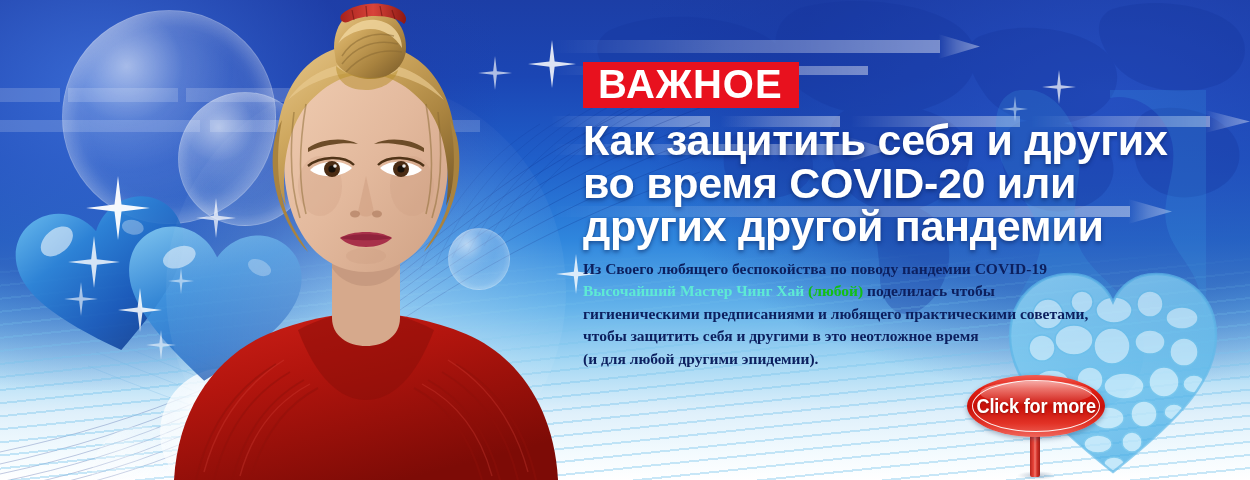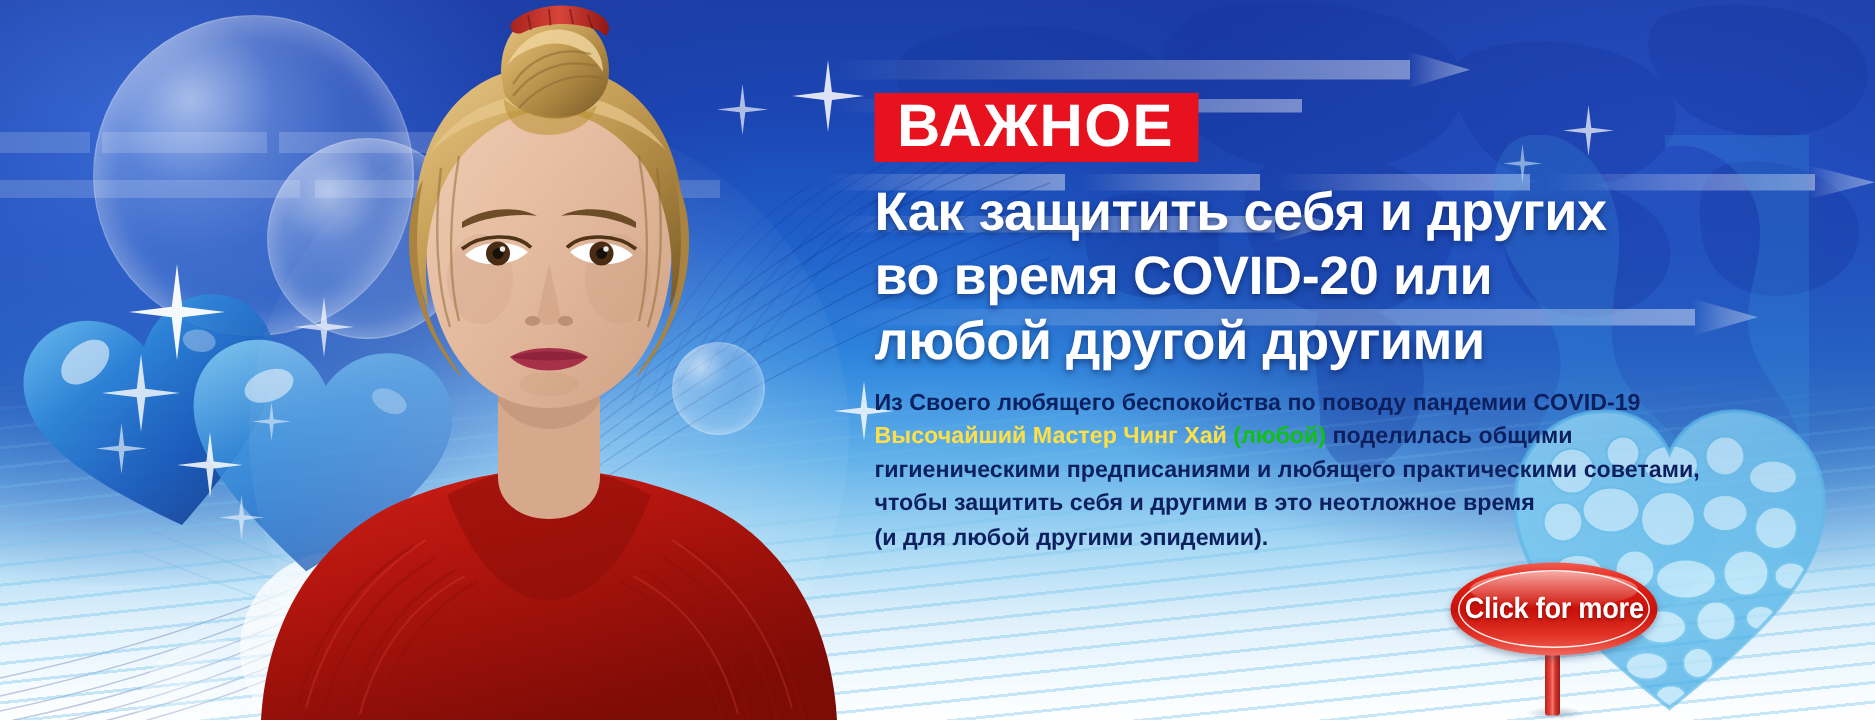--- a/index.html
+++ b/index.html
@@ -131,38 +131,38 @@
     color:#ffffff;
     font-size:40px;
     font-weight:bold;
     letter-spacing:1px;
     line-height:38px;
     font-family:"Liberation Sans", sans-serif;
   }
   .headline{
     position:absolute;left:0;top:119px;width:560px;
     color:#ffffff;
-    font-size:36px;
+    font-size:43px;
     font-weight:bold;
     line-height:43px;
     letter-spacing:-0.3px;
     text-shadow:0 2px 4px rgba(5,25,80,.55);
     font-family:"Liberation Sans", sans-serif;
   }
   .headline div{white-space:nowrap;}
   .body-copy{
     position:absolute;left:0;top:258px;width:575px;
     color:#0c1f5e;
     font-size:15.5px;
     font-weight:bold;
     line-height:22.4px;
-    font-family:Liberation Sans, sans-serif;
+    font-family:Liberation Serif, serif;
   }
   .body-copy p{margin:0;white-space:nowrap;}
-  .hl-orange{color:#fde047;}
+  .hl-orange{color:#5eead4;}
   .hl-green{color:#12c014;}
 
   
   .cta{
     position:absolute;left:967px;top:375px;width:138px;height:105px;
     cursor:pointer;
   }
   .cta-post{
     position:absolute;left:63px;top:44px;width:10px;height:58px;
     background:linear-gradient(to right,#b8231c 0%,#e8453a 35%,#f2776c 50%,#d4332a 70%,#9e1a14 100%);
@@ -563,26 +563,26 @@
     </svg>
   </div>
 
   <div class="content">
 
     <div class="important-badge">ВАЖНОЕ</div>
 
     <div class="headline">
       <div>Как защитить себя и других</div>
       <div>во время COVID-20 или</div>
-      <div>любой другой другими</div>
+      <div>других другой пандемии</div>
     </div>
 
     <div class="body-copy">
       <p>Из Своего любящего беспокойства по поводу пандемии COVID-19</p>
-      <p><span class="hl-orange">Высочайший Мастер Чинг Хай</span> <span class="hl-green">(любой)</span> <span>поделилась общими</span></p>
+      <p><span class="hl-orange">Высочайший Мастер Чинг Хай</span> <span class="hl-green">(любой)</span> <span>поделилась чтобы</span></p>
       <p>гигиеническими предписаниями и любящего практическими советами,</p>
       <p>чтобы защитить себя и другими в это неотложное время</p>
       <p>(и для любой другими эпидемии).</p>
     </div>
   </div>
 
   <div class="cta">
     <div class="cta-post-shadow"></div>
     <div class="cta-post"></div>
     <div class="cta-sign">

